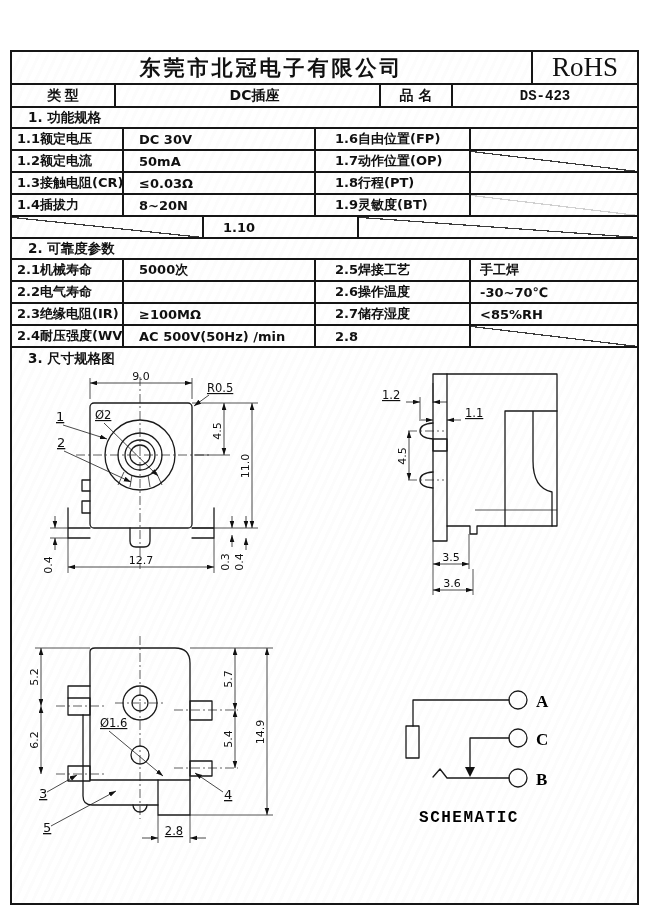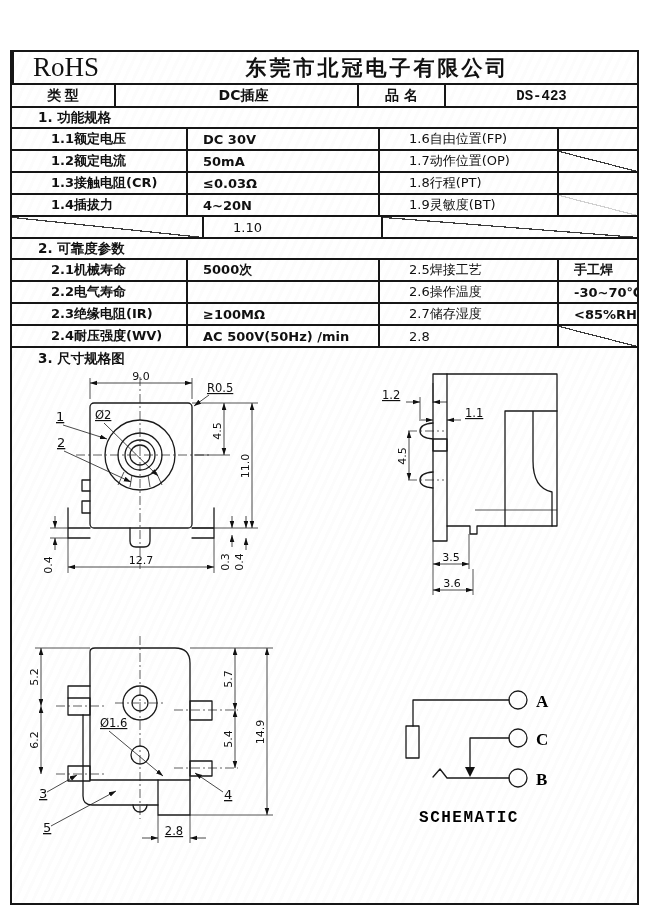--- a/index.html
+++ b/index.html
@@ -12,31 +12,31 @@
   .row{display:flex;border-bottom:2px solid #161616;box-sizing:border-box;}
   .cell{box-sizing:border-box;display:flex;align-items:center;overflow:hidden;white-space:nowrap;}
   .bR{border-right:2px solid #161616;}
   .center{justify-content:center;}
   
   .row.head{height:33px;}
   .title{flex:1;font-size:21px;font-weight:700;letter-spacing:3px;justify-content:center;}
   .rohs{width:106px;font-family:"Liberation Serif",serif;font-size:27px;font-weight:500;justify-content:center;border-left:2px solid #161616;}
   
   .row.type{height:23px;}
-  .tw1{width:104px;font-family:Liberation Serif, serif;} .tw2{width:243px;padding-left:14px;} .tw3{width:87px;} .tw4{flex:1;}
+  .tw1{width:104px;font-family:Liberation Serif, serif;} .tw2{width:265px;padding-left:14px;} .tw3{width:72px;} .tw4{flex:1;}
   .row.type .cell{font-size:14px;font-weight:700;}
   .mono{font-family:"Liberation Mono",monospace;font-weight:700;}
   
-  .row.sec{height:21px;align-items:center;padding-left:26px;font-size:13.5px;font-weight:700;}
+  .row.sec{height:21px;align-items:center;padding-left:16px;font-size:13.5px;font-weight:700;}
   
   .row.data{height:22px;font-size:13px;}
-  .c1{width:148px;padding-left:11px;font-weight:600;margin-left:28px;}
+  .c1{width:112px;padding-left:5px;font-weight:600;}
   .c2{width:192px;padding-left:15px;font-weight:700;}
-  .c3{width:155px;padding-left:5px;font-weight:400;margin-left:24px;}
-  .c4{flex:1;padding-left:15px;font-weight:600;text-align:center;}
+  .c3{width:155px;padding-left:19px;font-weight:700;}
+  .c4{flex:1;padding-left:9px;font-weight:600;text-align:center;}
   .diag{background-image:linear-gradient(to top right,transparent calc(50% - 1px),rgba(10,10,10,.8) calc(50% - 1px),rgba(10,10,10,.8) calc(50% + .2px),transparent calc(50% + .2px));}
   .diag-faint{background-image:linear-gradient(to top right,transparent calc(50% - 1px),rgba(90,90,90,.28) calc(50% - 1px),rgba(90,90,90,.28) calc(50% + .2px),transparent calc(50% + .2px));}
   
   .drawarea{height:534px;}
   svg{display:block;}
   .ol{fill:none;stroke:#1a1a1a;stroke-width:1.3;stroke-linejoin:round;stroke-linecap:round;}
   .thin{fill:none;stroke:#1a1a1a;stroke-width:.75;}
   .cl{fill:none;stroke:#1a1a1a;stroke-width:.7;stroke-dasharray:9 3 2 3;}
   .dim{fill:none;stroke:#1a1a1a;stroke-width:.8;}
   text.dimlbl{font:11px "DejaVu Sans",sans-serif;fill:#111;}
@@ -44,22 +44,22 @@
   text.callout{font:13px "DejaVu Sans",sans-serif;fill:#111;text-decoration:underline;}
   text.term{font:bold 17px "Liberation Serif",serif;fill:#000;}
   text.schem{font:bold 16px "Liberation Mono",monospace;fill:#000;letter-spacing:1.5px;}
 </style>
 </head>
 <body>
 
 <div class="sheet">
 
   <div class="row head">
+    <div class="cell title">东莞市北冠电子有限公司</div>
     <div class="cell rohs">RoHS</div>
-    <div class="cell title">东莞市北冠电子有限公司</div>
   </div>
 
   <div class="row type">
     <div class="cell tw1 bR center">类  型</div>
     <div class="cell tw2 bR center">DC插座</div>
     <div class="cell tw3 bR center">品  名</div>
     <div class="cell tw4 center mono">DS-423</div>
   </div>
 
   <div class="row sec">1.  功能规格</div>
@@ -77,21 +77,21 @@
     <div class="cell c4 diag"></div>
   </div>
   <div class="row data">
     <div class="cell c1 bR">1.3接触电阻(CR)</div>
     <div class="cell c2 bR">≤0.03Ω</div>
     <div class="cell c3 bR">1.8行程(PT)</div>
     <div class="cell c4"></div>
   </div>
   <div class="row data">
     <div class="cell c1 bR">1.4插拔力</div>
-    <div class="cell c2 bR">4~20N</div>
+    <div class="cell c2 bR">8~20N</div>
     <div class="cell c3 bR">1.9灵敏度(BT)</div>
     <div class="cell c4 diag-faint"></div>
   </div>
   <div class="row data">
     <div class="cell c2 bR diag"></div>
     <div class="cell c3 bR">1.10</div>
     <div class="cell c4 diag"></div>
   </div>
 
   <div class="row sec">2.  可靠度参数</div>

